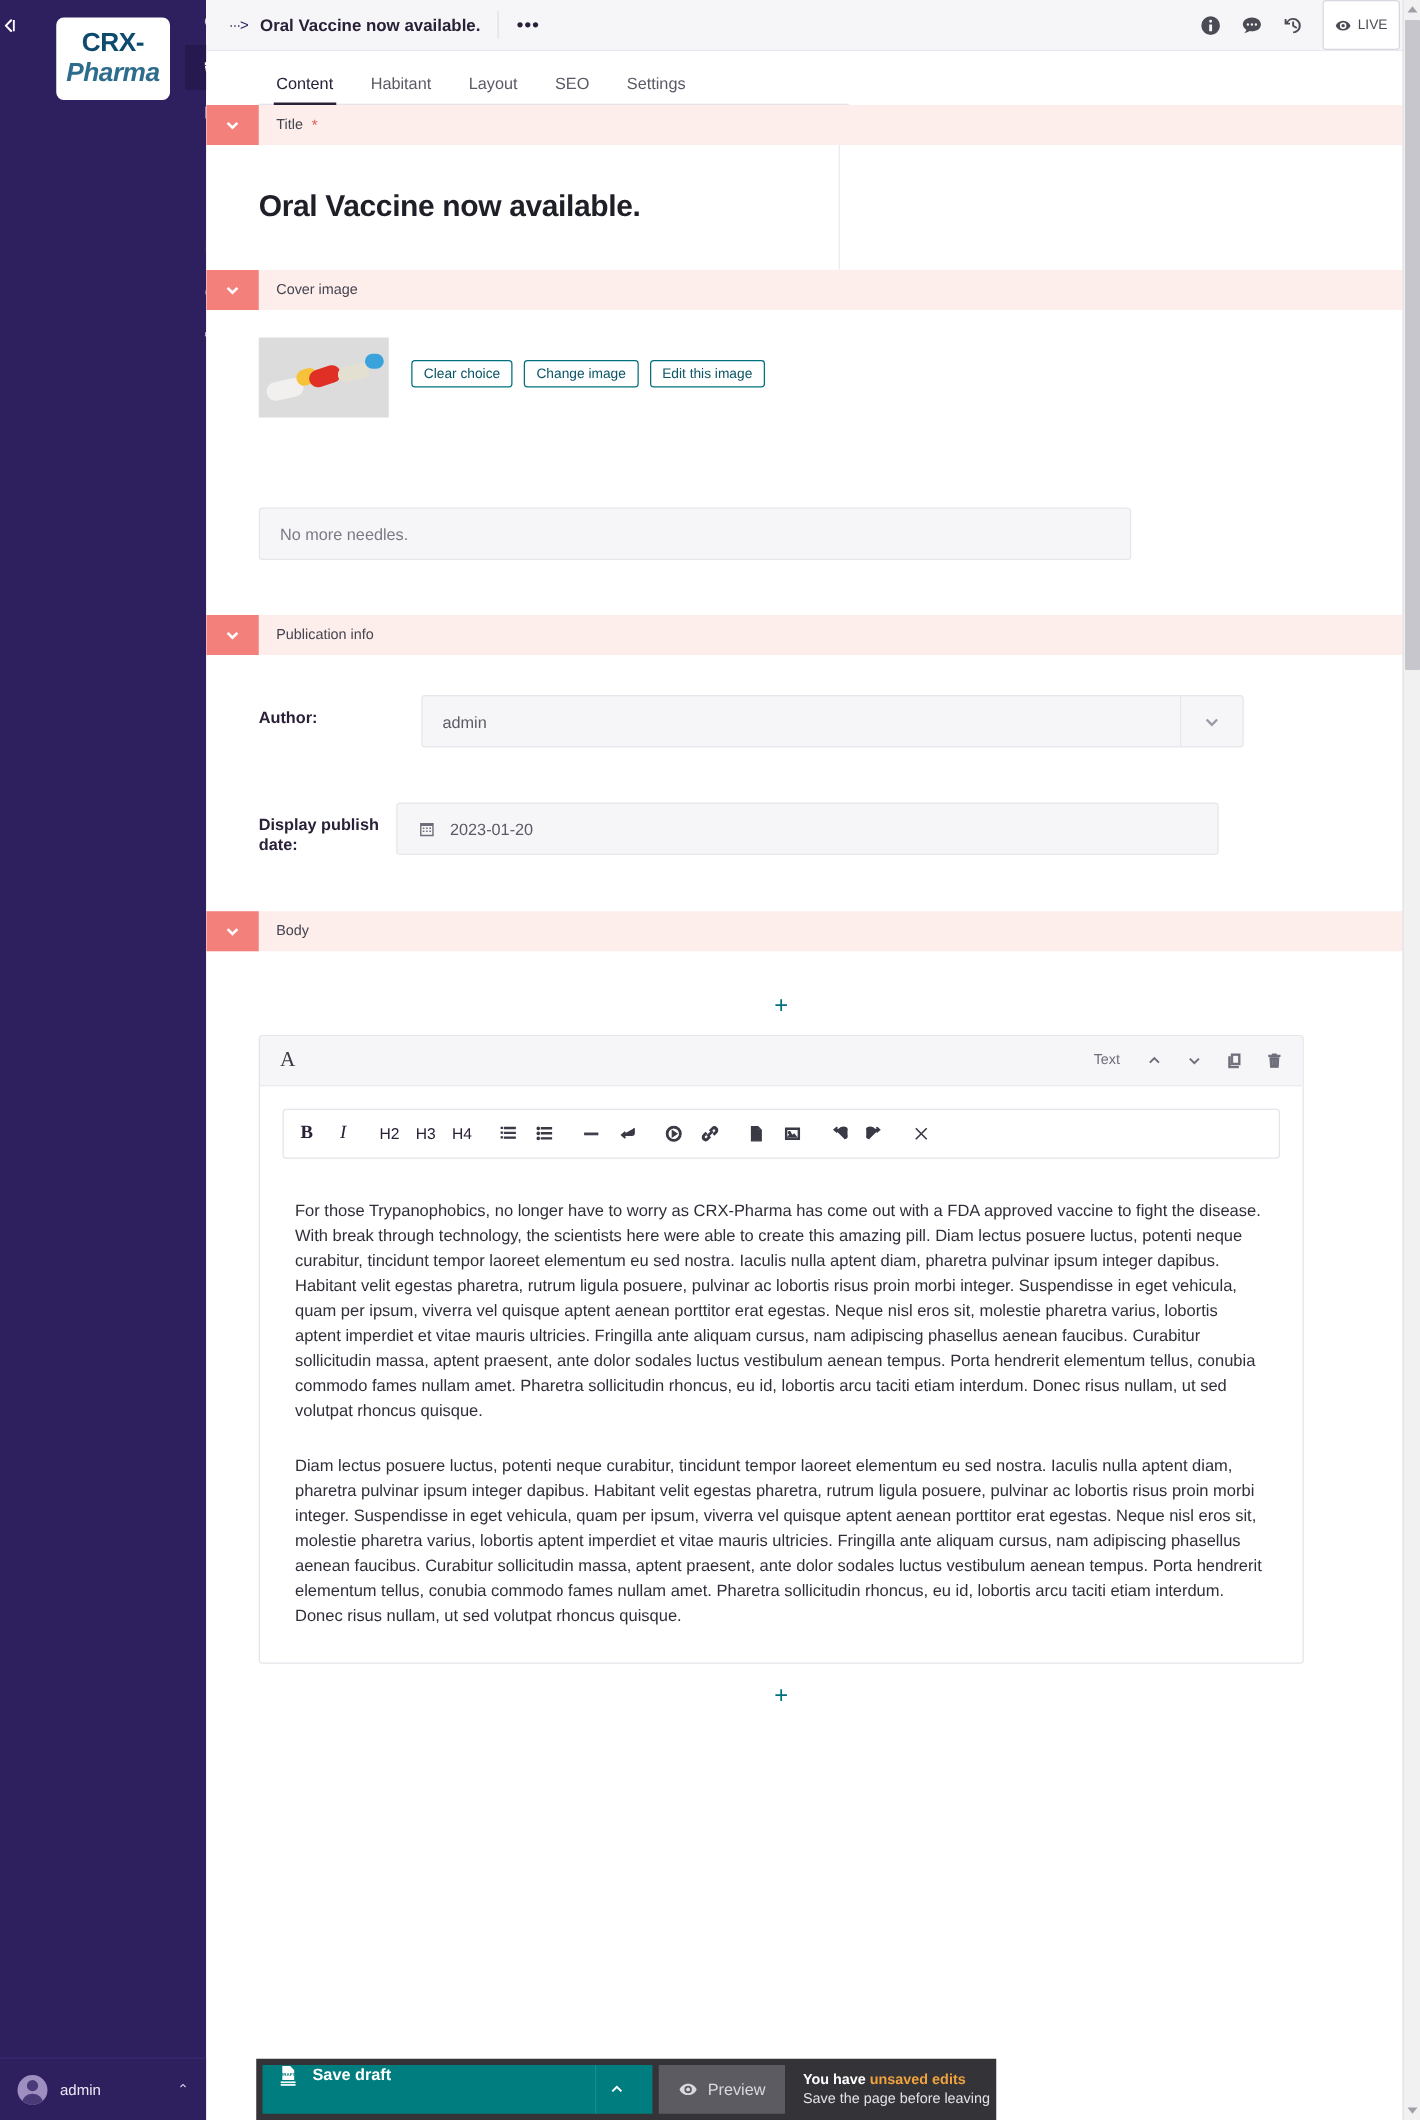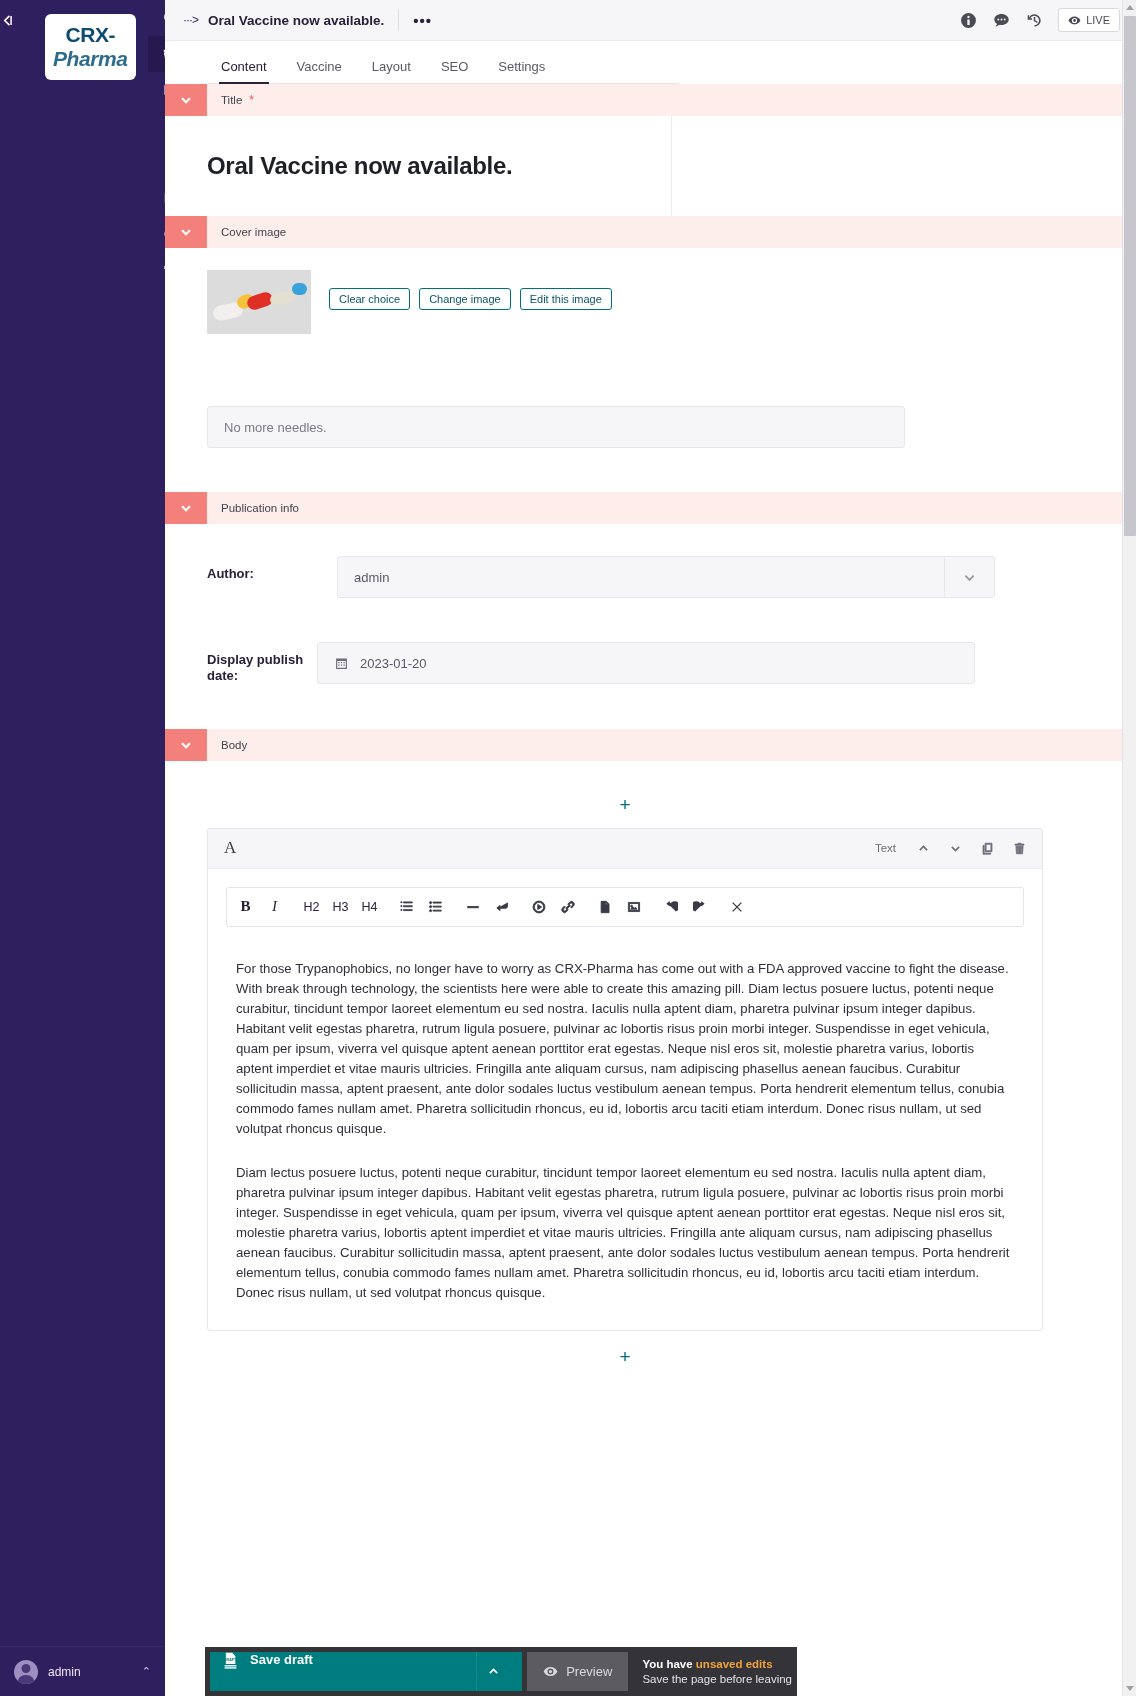--- a/index.html
+++ b/index.html
@@ -75,21 +75,21 @@
   .bc-arrow { color: #2E1F5E; font-size: 12px; margin-right: 10px; letter-spacing: -1px; }
   .bc-title { font-size: 13.5px; font-weight: 700; color: #2A2038; }
   .topbar-sep { width: 1px; height: 22px; background: #DEDEE6; margin: 0 14px; }
   .dots { letter-spacing: 1px; font-size: 15px; color: #2A2038; font-weight: 700; cursor: pointer; }
   .topbar-right { margin-left: auto; display: flex; align-items: center; gap: 14px; }
   .tb-ico { width: 19px; height: 19px; cursor: pointer; display: flex; align-items: center; justify-content: center; }
   .tb-ico svg { width: 17px; height: 17px; fill: #4B4B55; }
   .live-pill {
     display: flex; align-items: center; gap: 5px;
     border: 1px solid #D8D8E0; background: #fff; border-radius: 3px;
-    height: 24px; padding: 0 9px; font-size: 11px; color: #4B4B55; cursor: pointer;
+    height: 40px; padding: 0 9px; font-size: 11px; color: #4B4B55; cursor: pointer;
   }
   .live-pill svg { width: 13px; height: 13px; fill: #4B4B55; }
 
   .tabs {
     height: 43px; background: #fff; display: flex; align-items: flex-end;
     padding-left: 42px; gap: 2px; position: relative;
   }
   .tabs::after {
     content: ""; position: absolute; left: 42px; right: 0; bottom: 0;
     height: 1px; background: #E4E4EA; width: 472px;
@@ -402,21 +402,21 @@
           <svg viewBox="0 0 16 16">
               <path d="M8 3.2C4.6 3.2 1.8 5.3.7 8c1.1 2.7 3.9 4.8 7.3 4.8S14.2 10.7 15.3 8C14.2 5.3 11.4 3.2 8 3.2zm0 8a3.2 3.2 0 1 1 0-6.4 3.2 3.2 0 0 1 0 6.4zm0-1.5a1.7 1.7 0 1 0 0-3.4 1.7 1.7 0 0 0 0 3.4z"></path>
             </svg>
           <span>LIVE</span>
         </span>
       </div>
     </div>
 
     <div class="tabs">
       <div class="tab active">Content</div>
-      <div class="tab">Vaccine</div>
+      <div class="tab">Habitant</div>
       <div class="tab">Layout</div>
       <div class="tab">SEO</div>
       <div class="tab">Settings</div>
     </div>
 
     <div class="panel-head">
       <div class="panel-toggle">
         <svg viewBox="0 0 16 16">
             <path d="M3.5 6 L8 10.5 L12.5 6"></path>
           </svg>

